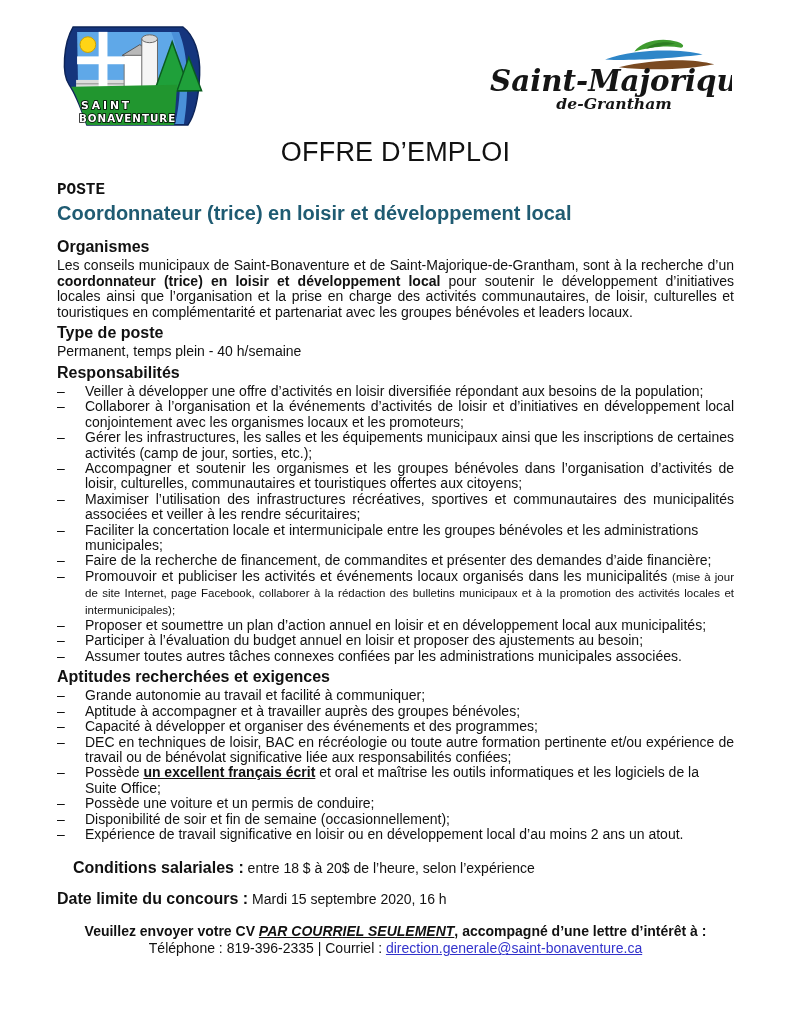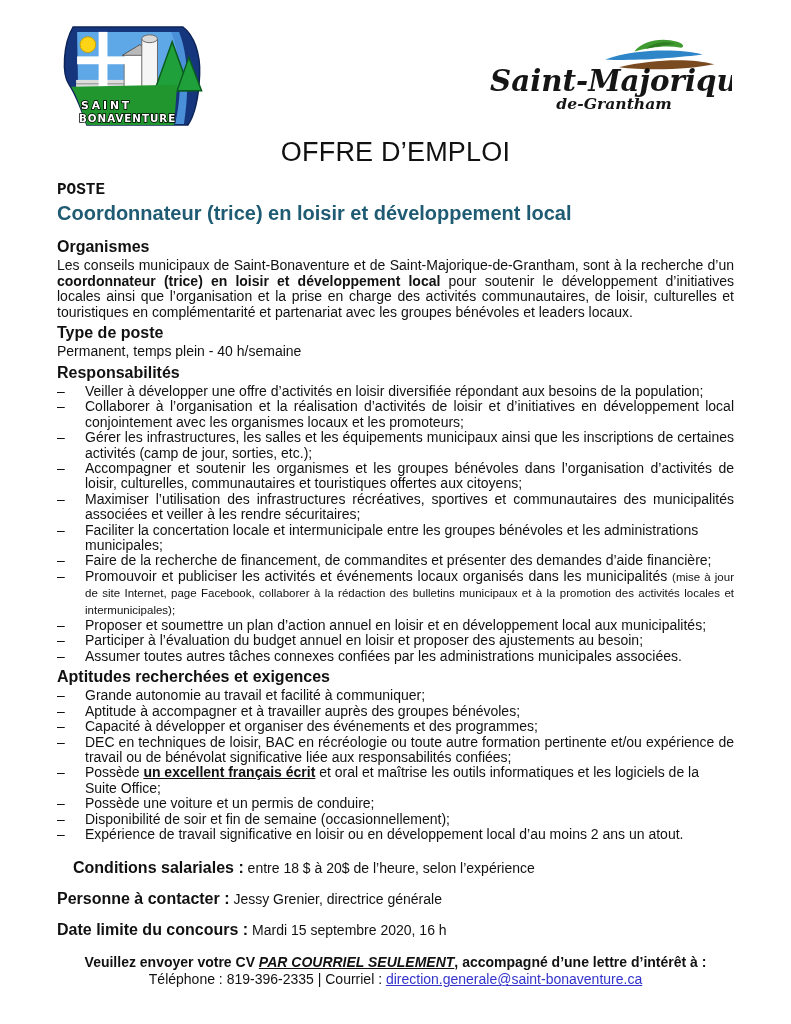--- a/index.html
+++ b/index.html
@@ -94,21 +94,21 @@
   <div class="plain">Permanent, temps plein - 40 h/semaine</div>
 
   <div class="h h-tight">Responsabilités</div>
   <div class="list">
     <div class="li">
         <span class="dash">–</span>
         <span class="li-text-left">Veiller à développer une offre d’activités en loisir diversifiée répondant aux besoins de la population;</span>
       </div>
     <div class="li">
         <span class="dash">–</span>
-        <span class="li-text">Collaborer à l’organisation et la réalisation d’activités de loisir et d’initiatives en développement local conjointement avec les organismes locaux et les promoteurs;</span>
+        <span class="li-text">Collaborer à l’organisation et la événements d’activités de loisir et d’initiatives en développement local conjointement avec les organismes locaux et les promoteurs;</span>
       </div>
     <div class="li">
         <span class="dash">–</span>
         <span class="li-text">Gérer les infrastructures, les salles et les équipements municipaux ainsi que les inscriptions de certaines activités (camp de jour, sorties, etc.);</span>
       </div>
     <div class="li">
         <span class="dash">–</span>
         <span class="li-text">Accompagner et soutenir les organismes et les groupes bénévoles dans l’organisation d’activités de loisir, culturelles, communautaires et touristiques offertes aux citoyens;</span>
       </div>
     <div class="li">
@@ -171,21 +171,20 @@
         <span class="dash">–</span>
         <span class="li-text-left">Disponibilité de soir et fin de semaine (occasionnellement);</span>
       </div>
     <div class="li">
         <span class="dash">–</span>
         <span class="li-text-left">Expérience de travail significative en loisir ou en développement local d’au moins 2 ans un atout.</span>
       </div>
   </div>
 
   <div class="info-row" style="margin-top:17px;margin-left:16px;"><span class="info-label">Conditions salariales :</span> <span>entre 18 $ à 20$ de l’heure, selon l’expérience</span></div>
-  <div class="info-row"><span class="info-label">Personne à contacter :</span> <span>Jessy Grenier, directrice générale</span></div>
   <div class="info-row"><span class="info-label">Date limite du concours :</span> <span>Mardi 15 septembre 2020, 16 h</span></div>
 
   <div class="footer">
     <div class="f-line f-bold"><span>Veuillez envoyer votre CV </span><span class="f-emph">PAR COURRIEL SEULEMENT</span><span>, accompagné d’une lettre d’intérêt à :</span></div>
     <div class="f-line"><span>Téléphone : 819-396-2335 | Courriel : </span><a class="mail-link">direction.generale@saint-bonaventure.ca</a></div>
 
   </div>
 
 </div>
 

